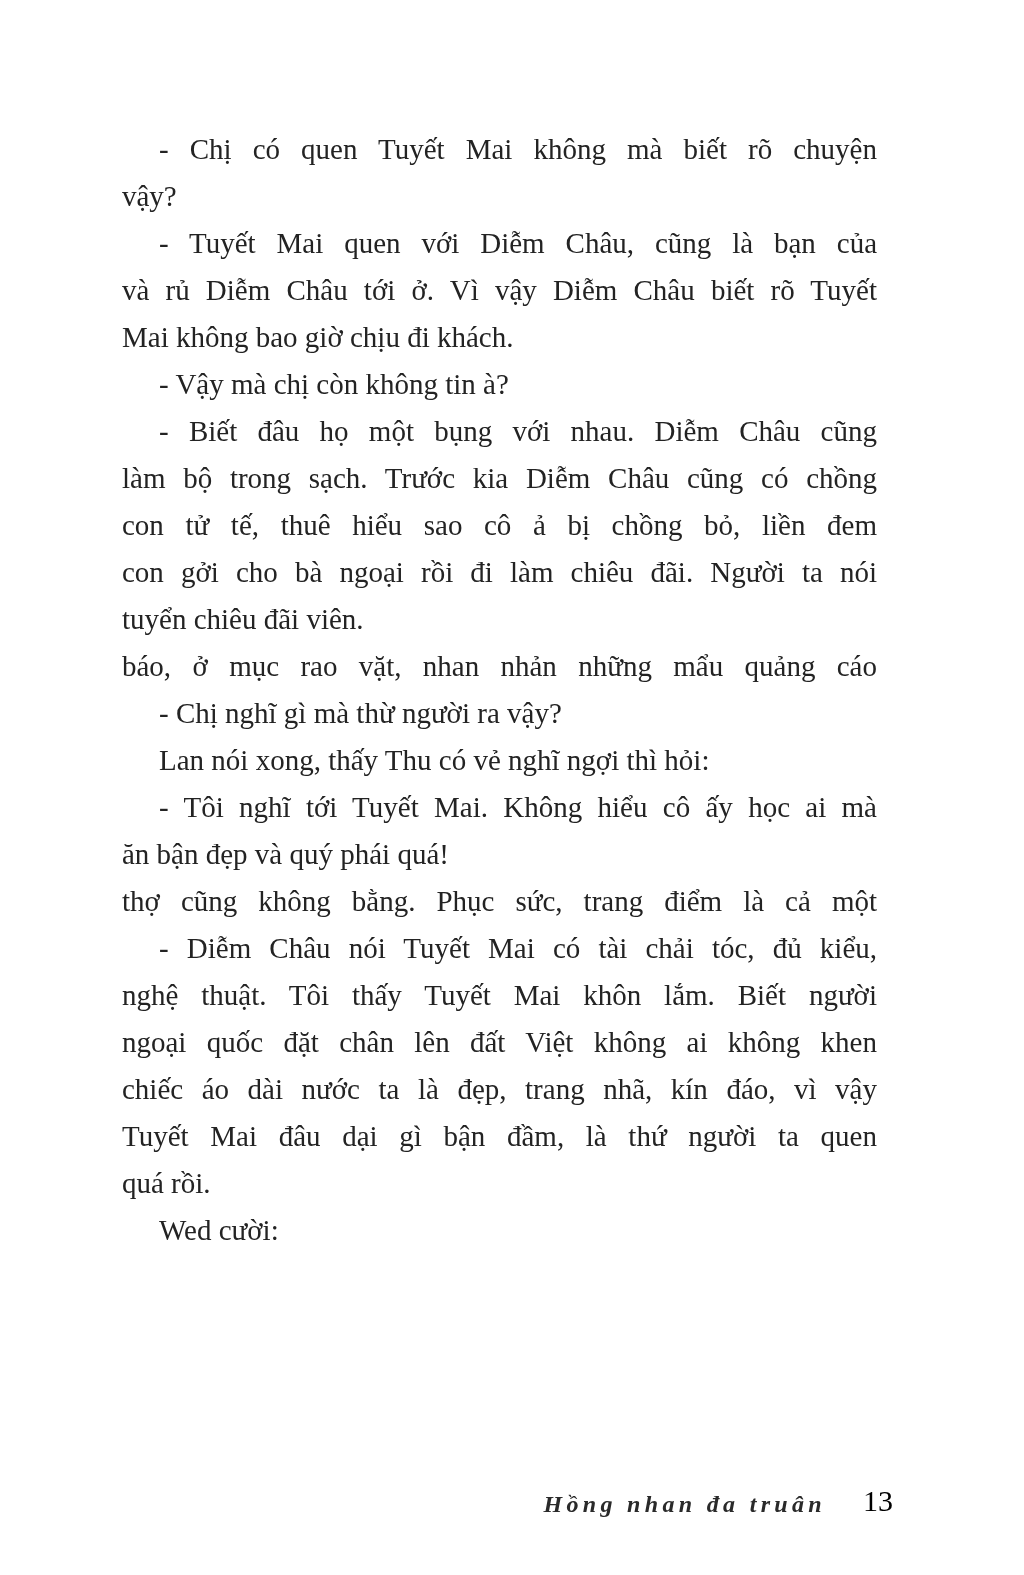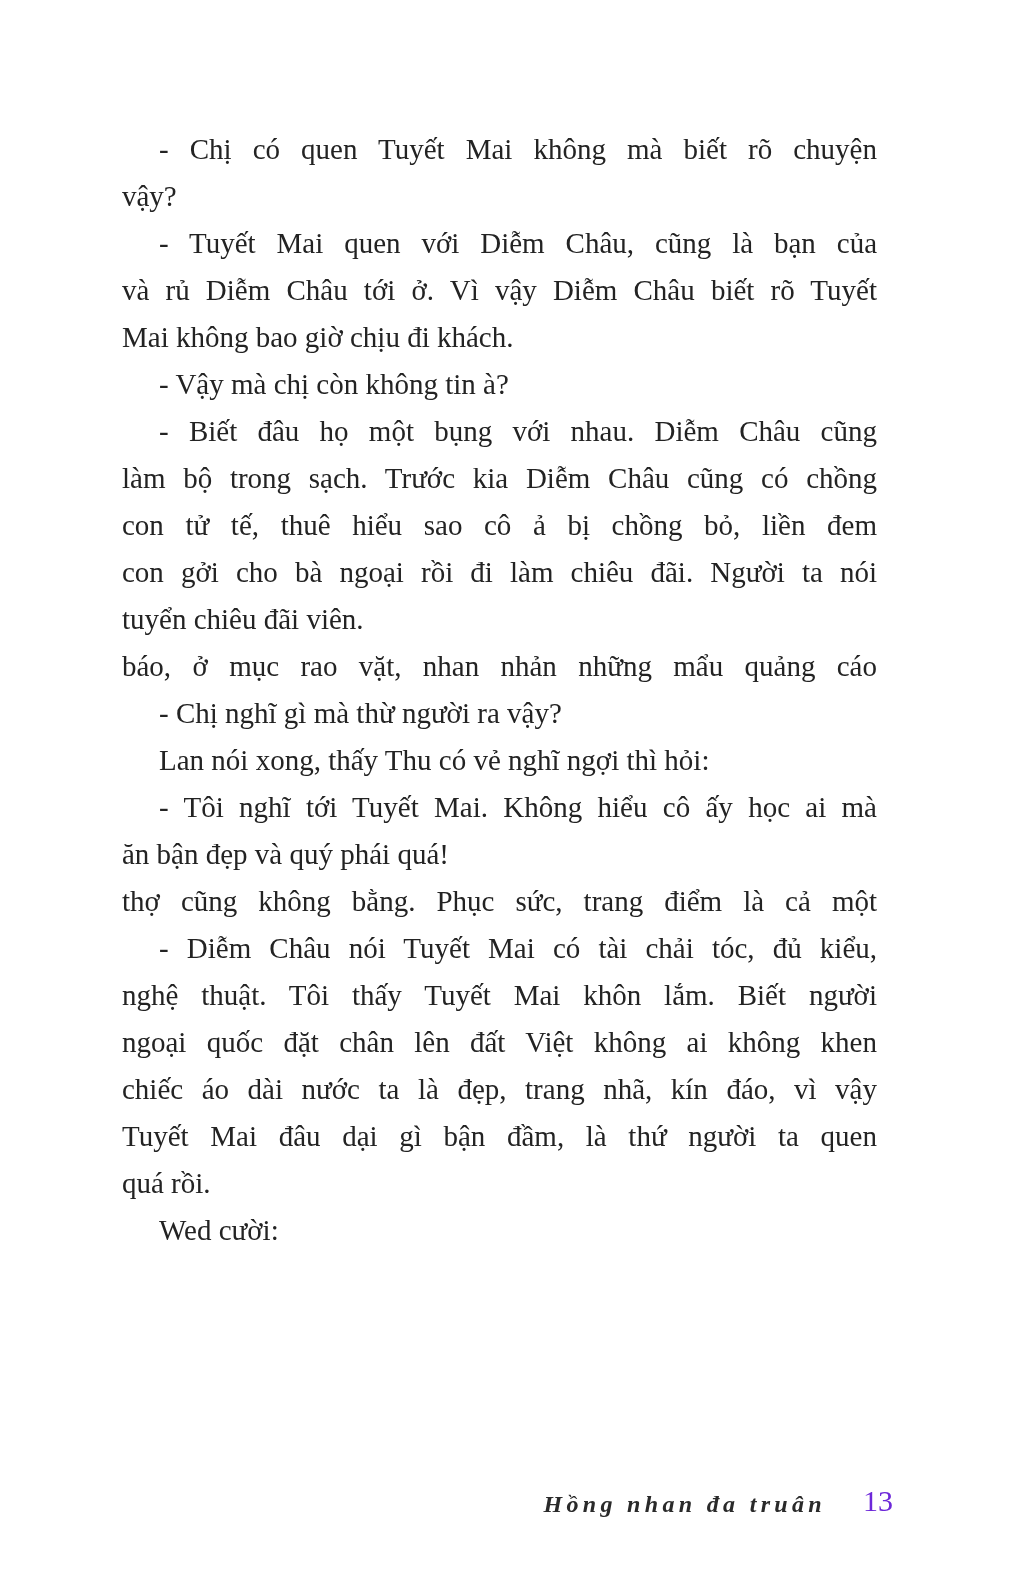--- a/index.html
+++ b/index.html
@@ -53,21 +53,21 @@
     font-style: italic;
     font-weight: bold;
     font-size: 24px;
     letter-spacing: 0.18em;
     color: #2a2a2a;
     white-space: nowrap;
   }
   .page-number {
     font-size: 30px;
     font-weight: normal;
-    color: #6d28d9;
+    color: #000000;
   }
 </style>
 </head>
 <body>
 
 <div class="page">
 
   <div class="text-block" id="text-block">
       <div class="line indent">- Chị có quen Tuyết Mai không mà biết rõ chuyện</div>
       <div class="line last">vậy?</div>

